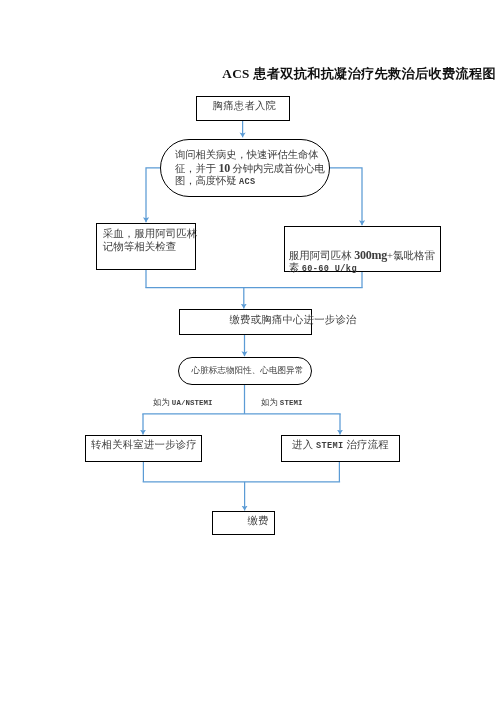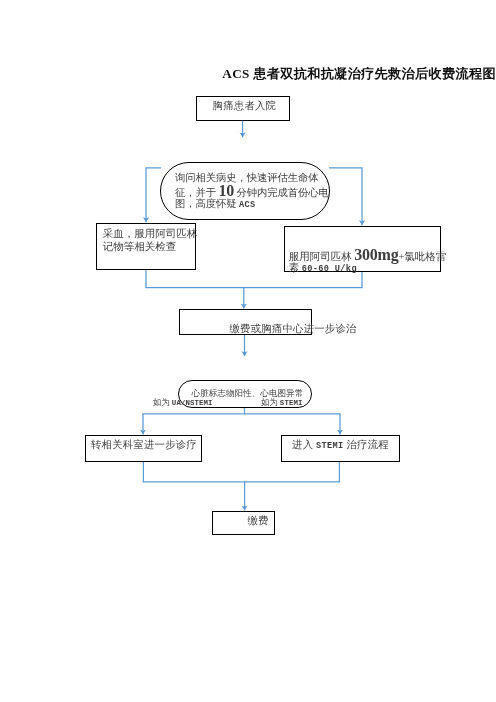--- a/index.html
+++ b/index.html
@@ -4,27 +4,27 @@
 <title>ACS flowchart</title>
 <style>
   html,body{margin:0;padding:0;background:#ffffff;}
   body{width:496px;height:702px;position:relative;overflow:hidden;
        font-family:"Liberation Serif","DejaVu Serif",serif;color:#111111;}
   #page{position:absolute;inset:0;width:496px;height:702px;}
   .title{position:absolute;left:0;top:66px;width:496px;text-align:right;
          font-weight:bold;font-size:13.2px;line-height:16px;letter-spacing:0.3px;}
   .node{position:absolute;box-sizing:border-box;border:1.3px solid #000;
         font-size:10.5px;letter-spacing:0px;background:#fff;color:#3d3d3d;}
-  .rounded{border-radius:999px;border-width:1px;margin-top:23px;}
+  .rounded{border-radius:999px;border-width:1px;}
   .txt{position:absolute;text-align:left;white-space:nowrap;line-height:12.8px;}
   .txt.ctr{text-align:center;}
   .txt.small{font-size:8.6px;}
   .txt.sz10{font-size:10.35px;letter-spacing:0.25px;}
   .txt.sz99{font-size:10.35px;letter-spacing:-0.1px;}
-  .num{font-family:"Liberation Serif","DejaVu Serif",serif;font-size:16px;font-weight:bold;letter-spacing:-0.25px;}
+  .num{font-family:"Liberation Serif","DejaVu Serif",serif;font-size:12px;font-weight:bold;letter-spacing:-0.25px;}
   .mono{font-family:"Liberation Mono","DejaVu Sans Mono",monospace;font-size:8.6px;font-weight:bold;letter-spacing:0.35px;}
   .elabel .mono{font-size:7.4px;font-weight:bold;letter-spacing:0.1px;}
   .txt > div{line-height:12.75px;height:12.75px;}
   svg.wires{position:absolute;left:0;top:0;width:496px;height:702px;}
   .elabel{position:absolute;font-size:8.4px;white-space:nowrap;line-height:11px;color:#3d3d3d;}
 </style>
 </head>
 <body>
 
 <div id="page">
@@ -79,21 +79,21 @@
   </div>
 
   <div class="node" style="left:283.7px;top:226px;width:157.3px;height:46.4px;">
     <div class="txt" style="left:4px;top:22px;">
       <div><span>服用阿司匹林 </span><span class="num">300mg</span><span>+氯吡格雷</span></div>
       <div><span>素 </span><span class="mono">60-60 U/kg</span></div>
     </div>
   </div>
 
   <div class="node" style="left:178.5px;top:309.3px;width:133.9px;height:25.6px;">
-    <div class="txt ctr sz10" style="left:2px;right:0;top:13px;margin-left:48px;">
+    <div class="txt ctr sz10" style="left:2px;right:0;top:4px;margin-left:48px;">
       <div>缴费或胸痛中心进一步诊治</div>
     </div>
   </div>
 
   <div class="node rounded" style="left:177.9px;top:357px;width:134.1px;height:27.5px;">
     <div class="txt ctr small" style="left:5px;right:0;top:5.8px;">
       <div>心脏标志物阳性、心电图异常</div>
     </div>
   </div>
 

